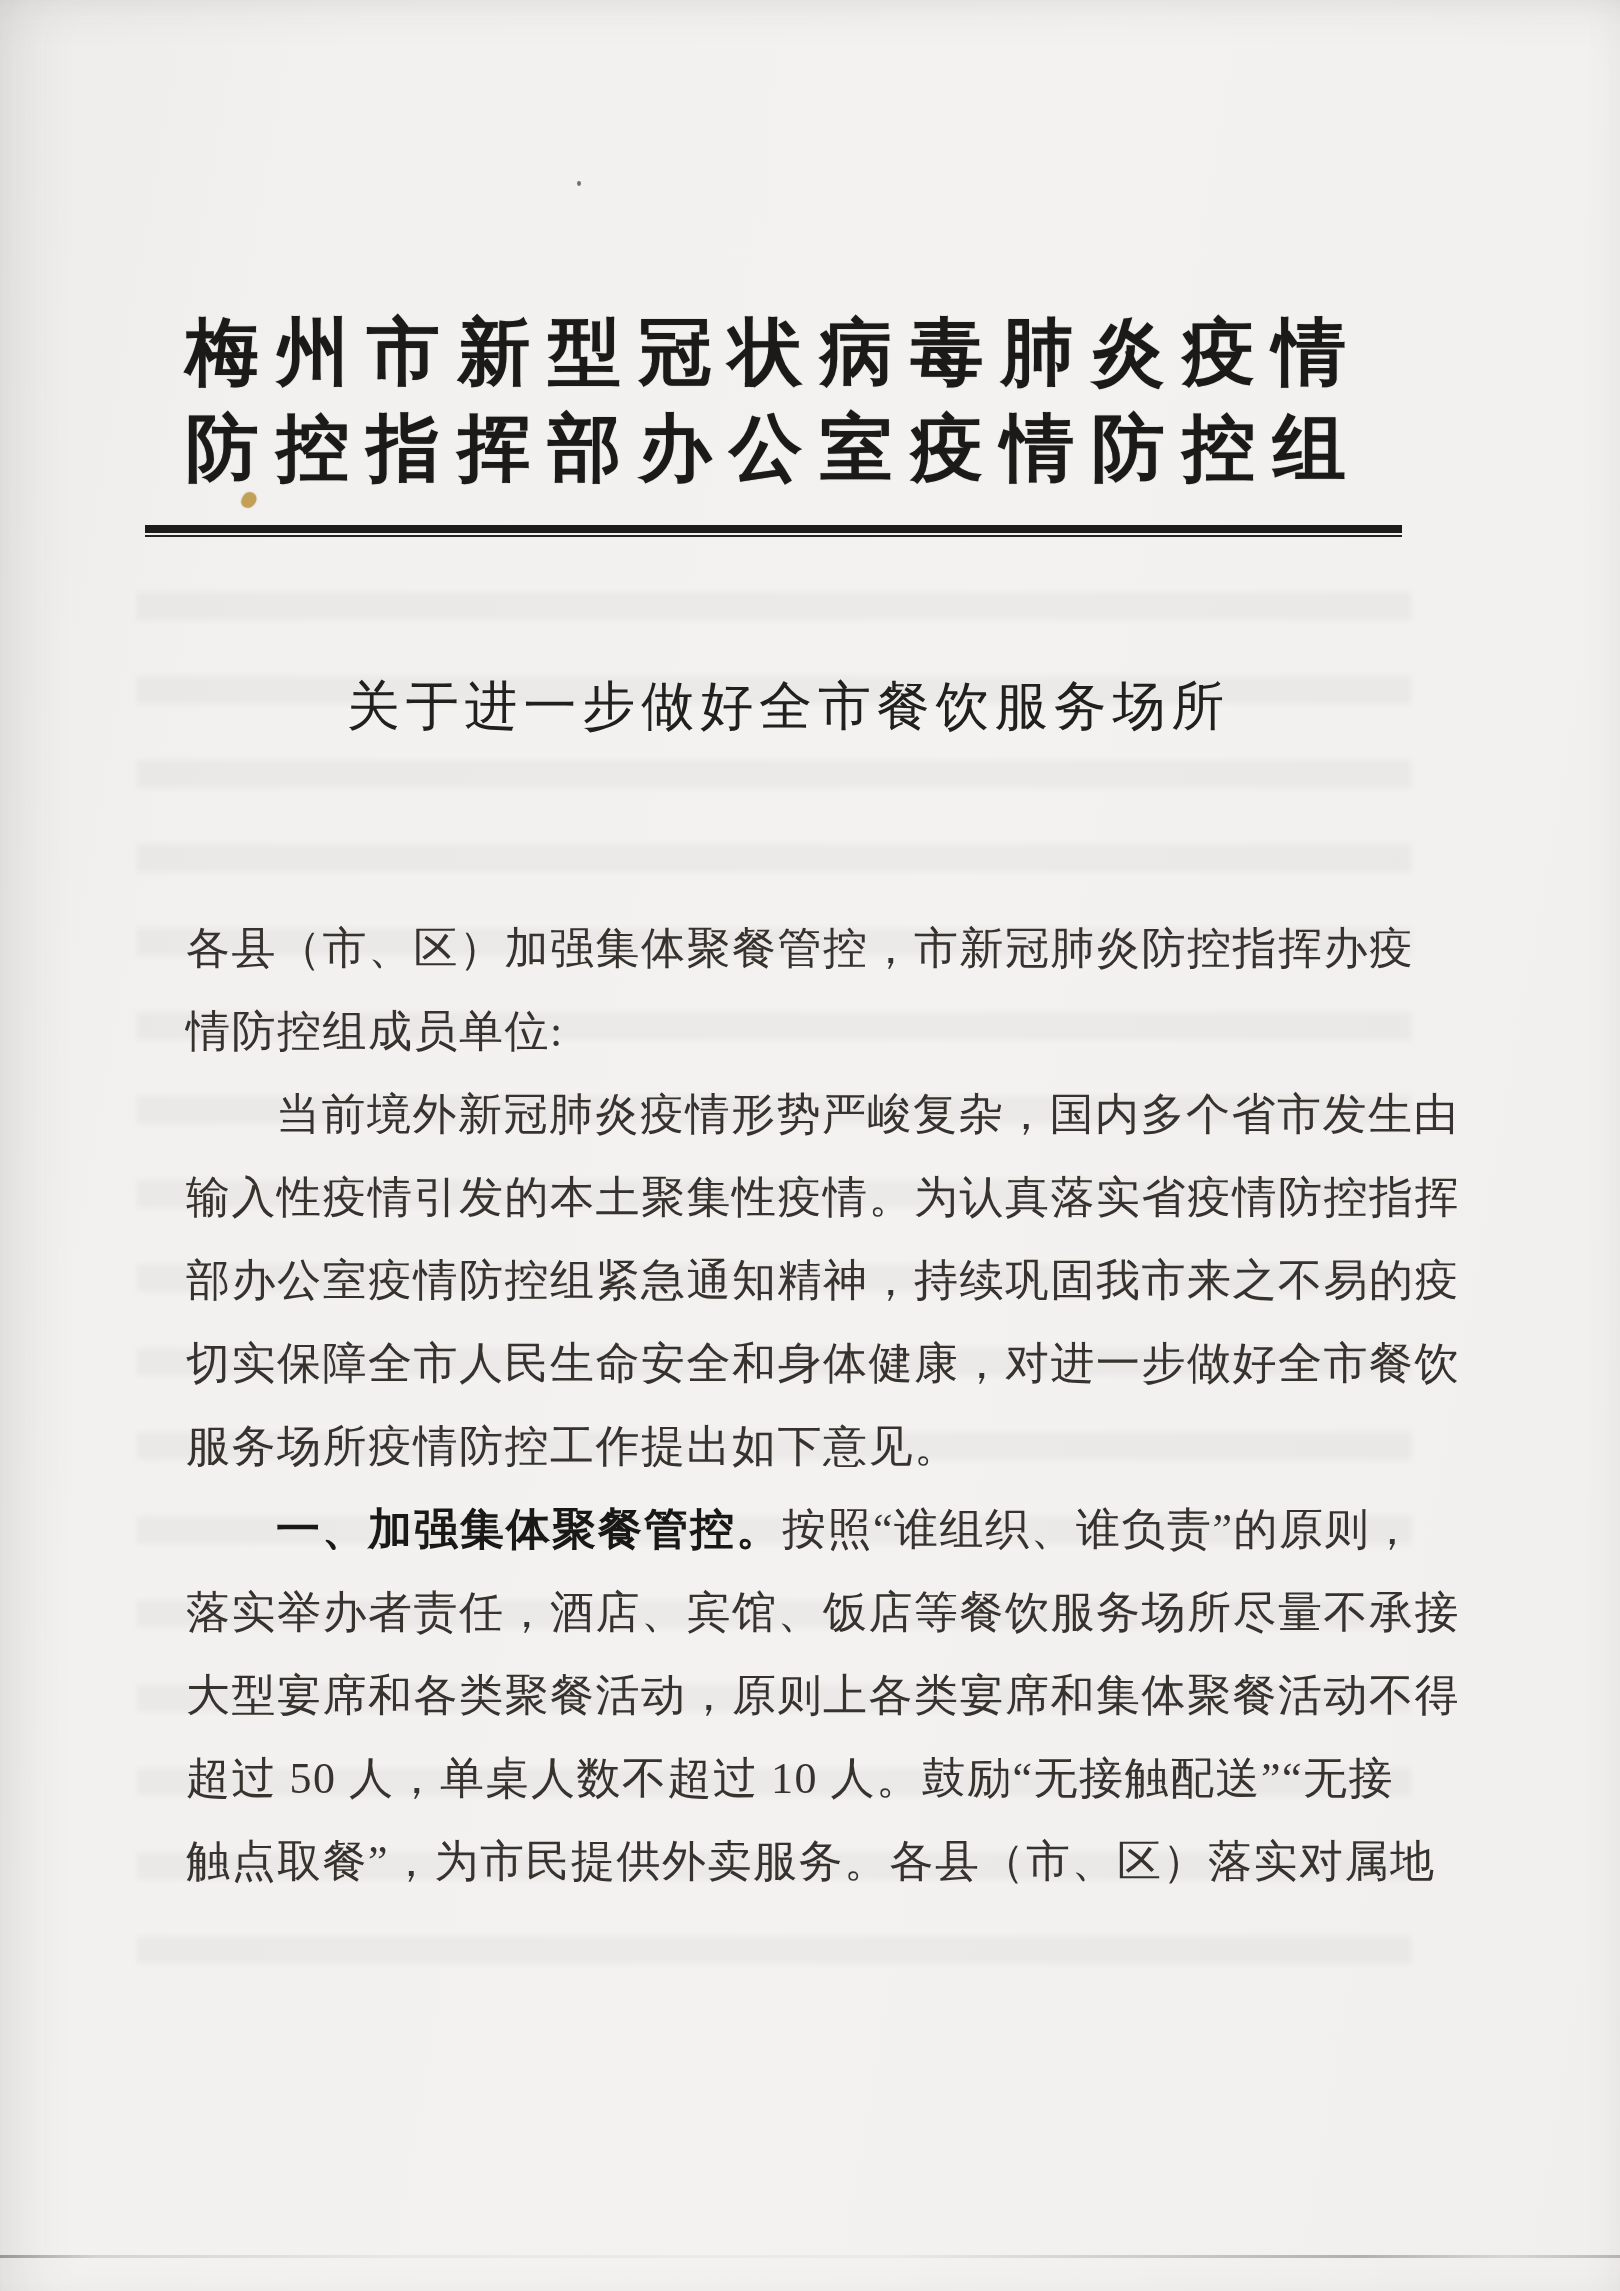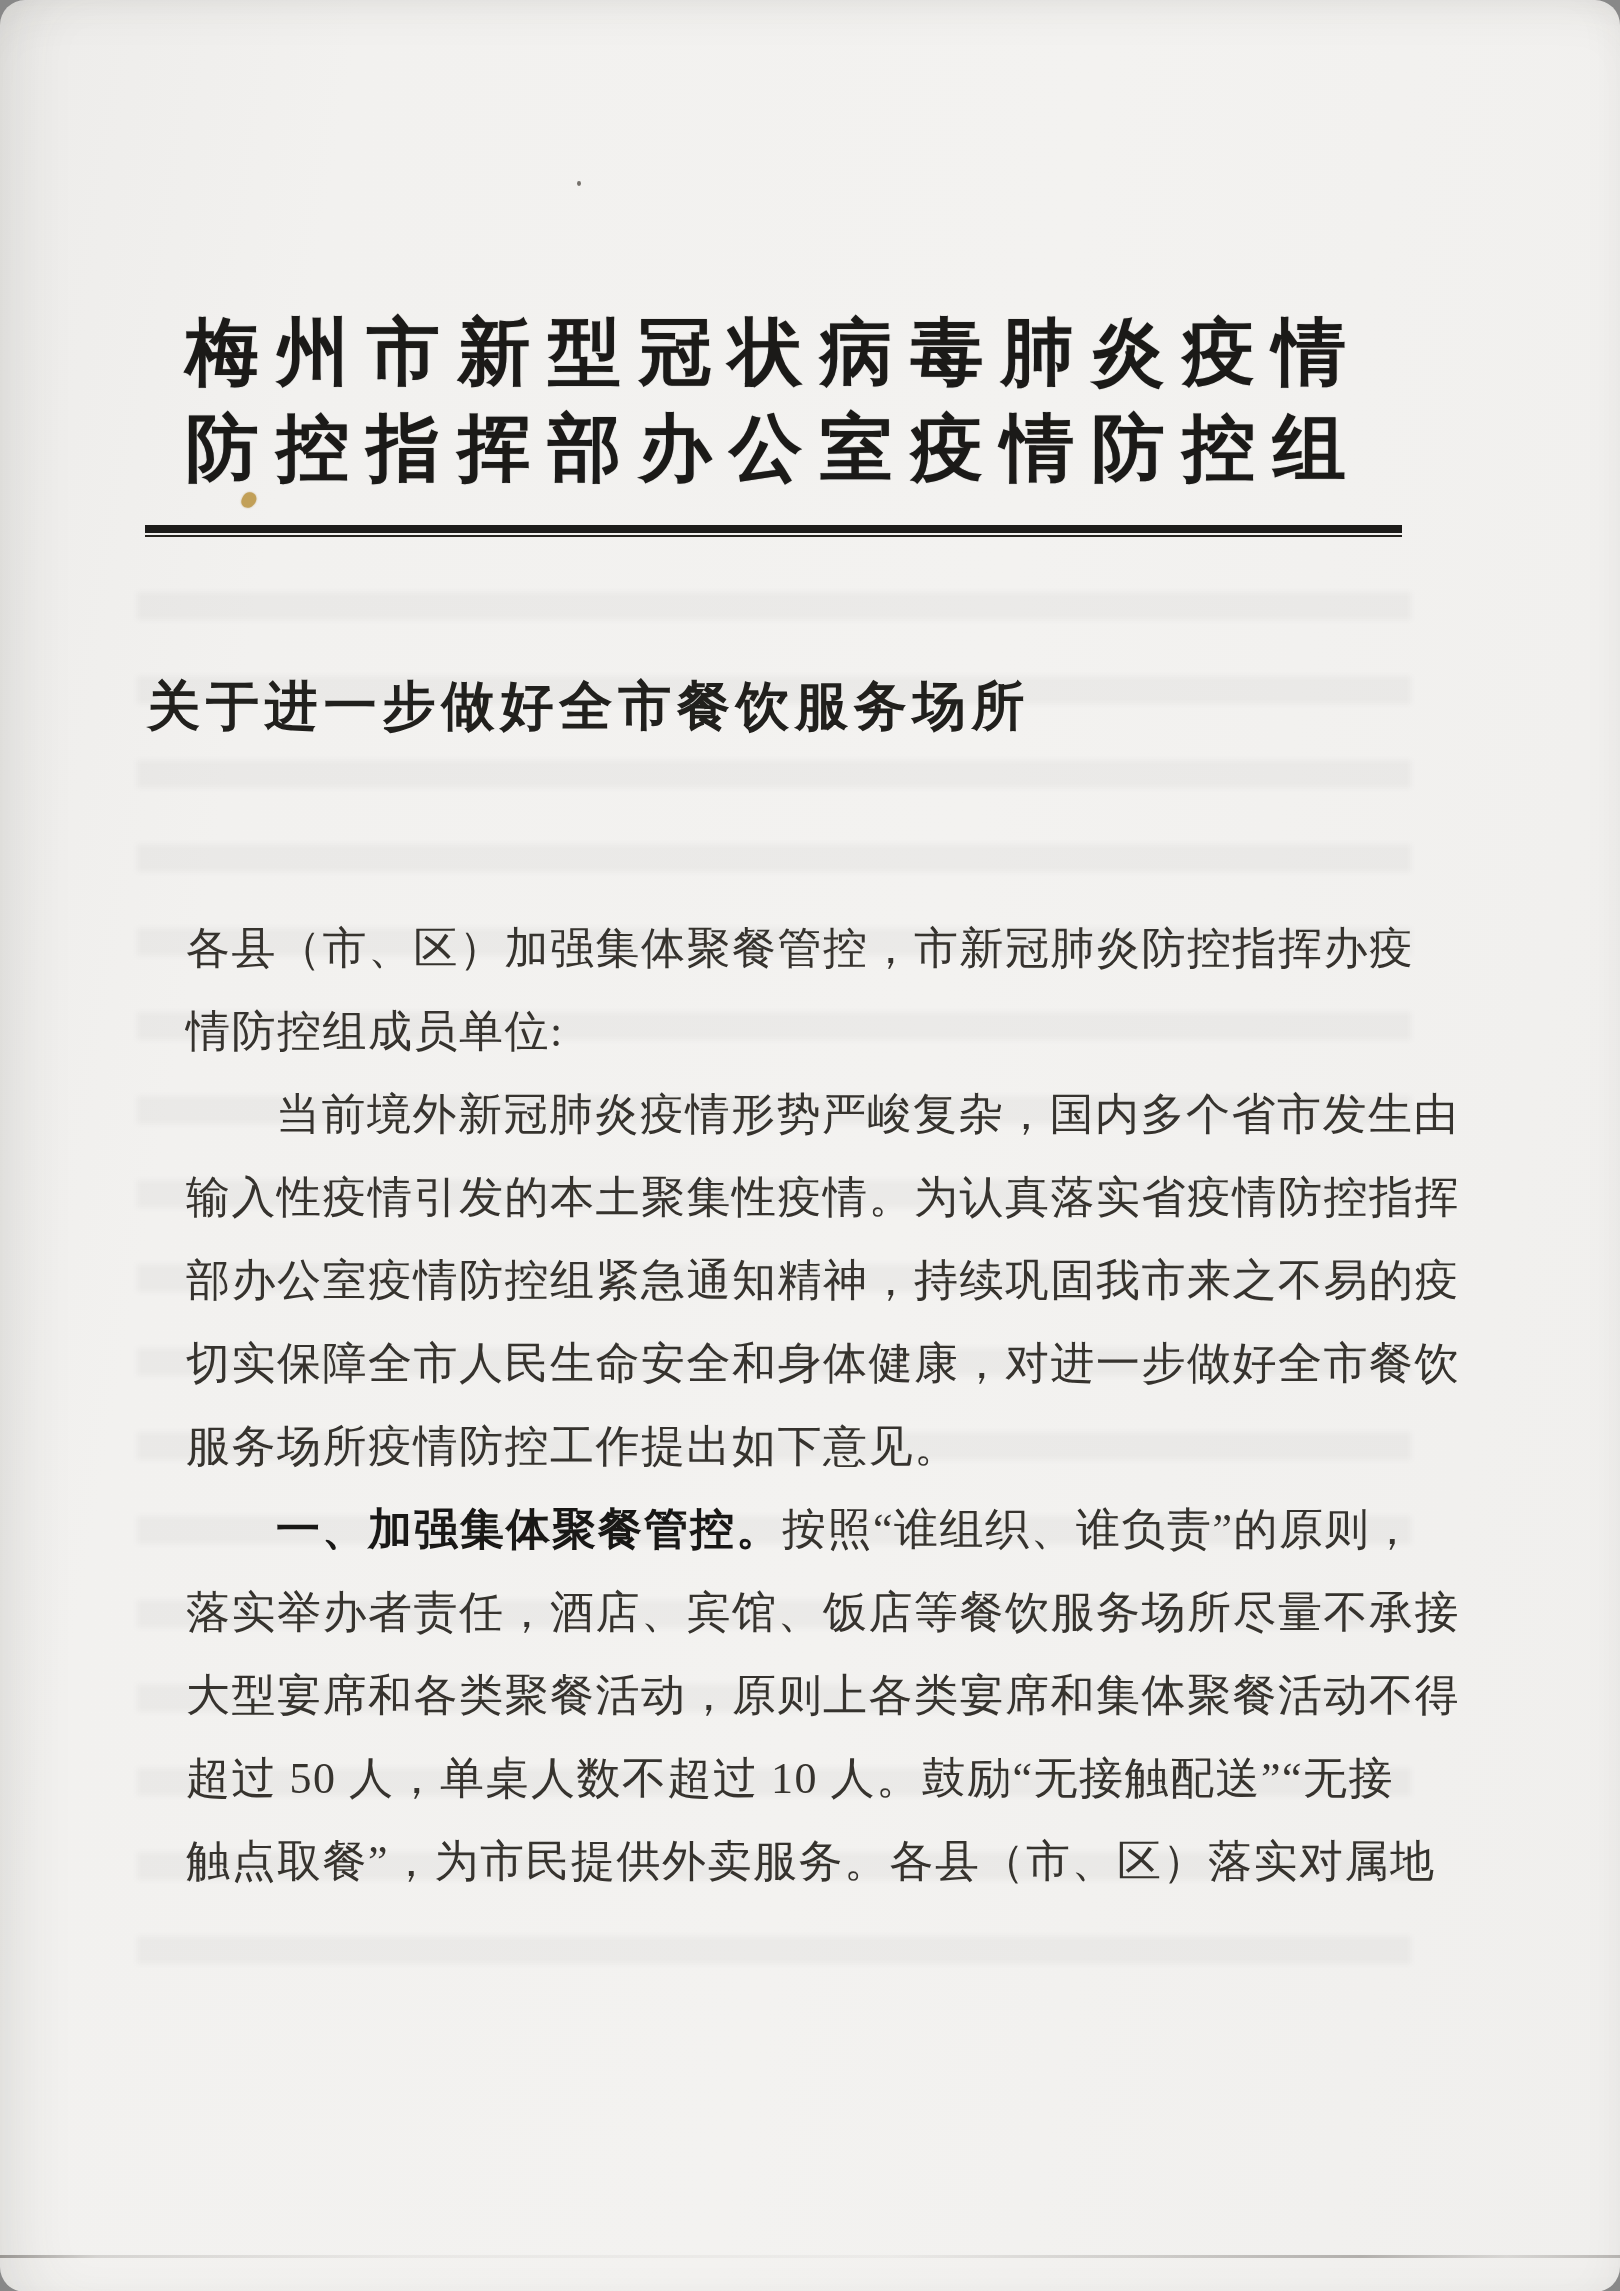--- a/index.html
+++ b/index.html
@@ -7,21 +7,20 @@
     position:relative;
     width:1620px;height:2292px;
     margin:0 auto;
     background:linear-gradient(100deg,#edecea 0%,#f2f1ef 18%,#f3f2f0 55%,#f0efed 100%);
     box-shadow:inset 44px 0 69px -39px rgba(60,55,50,.14),
                inset 0 34px 59px -39px rgba(60,55,50,.10),
                inset -24.5px 0 49px -34px rgba(60,55,50,.08);
     overflow:hidden;
     font-family:"Liberation Serif","DejaVu Serif",serif;
     color:#33302c;
-    border-radius:25px;
   }
   
   .ghost{
     position:absolute;left:137px;top:549px;width:1274px;height:1470px;
     background:repeating-linear-gradient(180deg,
       transparent 0 43px,
       rgba(70,70,80,.045) 43px 71px,
       transparent 71px 84px);
     filter:blur(2.9px);
     pointer-events:none;
@@ -33,22 +32,23 @@
     letter-spacing:17.6px;color:#1b1a18;
     text-shadow:0 0 1px rgba(0,0,0,.45);
     white-space:nowrap;
   }
   .rule{
     position:absolute;left:145px;top:525px;width:1257px;height:2px;
     border-top:8.8px solid #1d1c1a;
     border-bottom:2.9px solid #26241f;
   }
   .doc-title{
-    position:absolute;left:147px;top:667px;width:1255px;
-    font-size:53px;font-weight:bold;line-height:79px;
+    position:absolute;left:161px;top:667px;width:1255px;
+    text-align:center;
+    font-size:53px;font-weight:normal;line-height:79px;
     letter-spacing:5.9px;color:#21201d;
     white-space:nowrap;
   }
   .body-text{
     position:absolute;left:186px;top:907px;width:1243px;
     font-size:44px;line-height:83px;letter-spacing:1.5px;
     color:#36332e;
   }
   .line{height:83px;white-space:nowrap;}
   .indent{padding-left:90px;}

